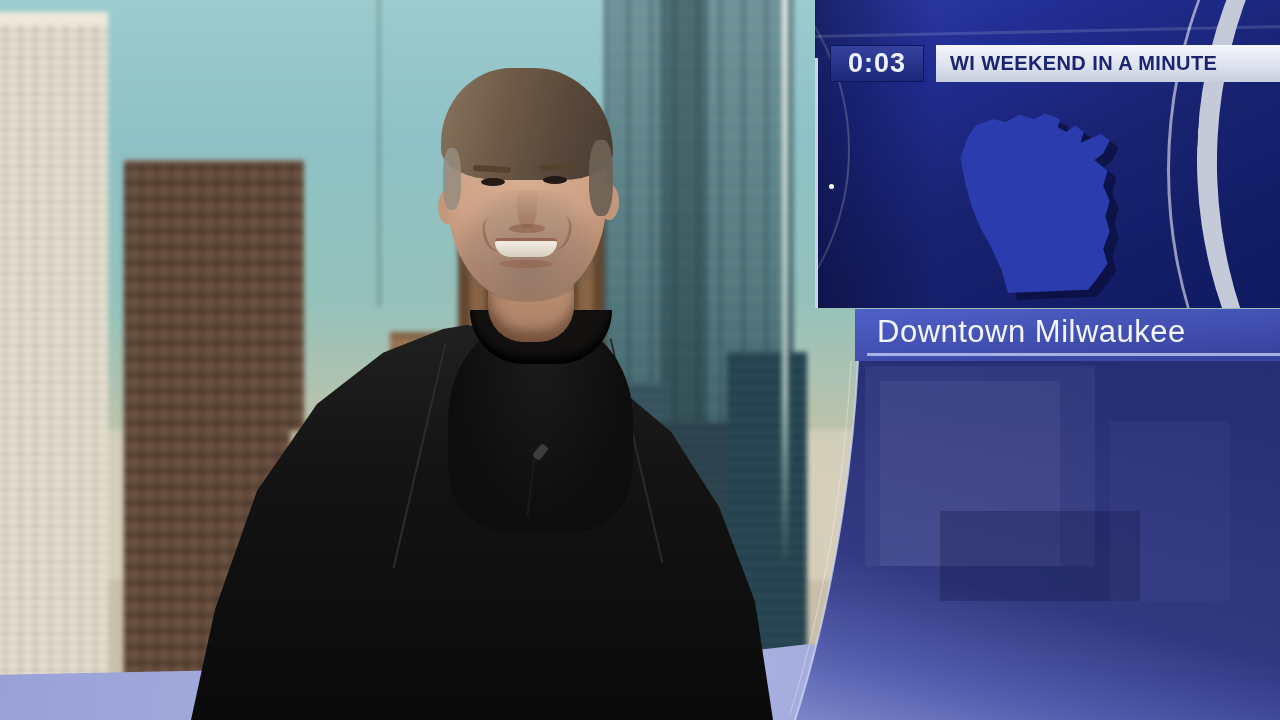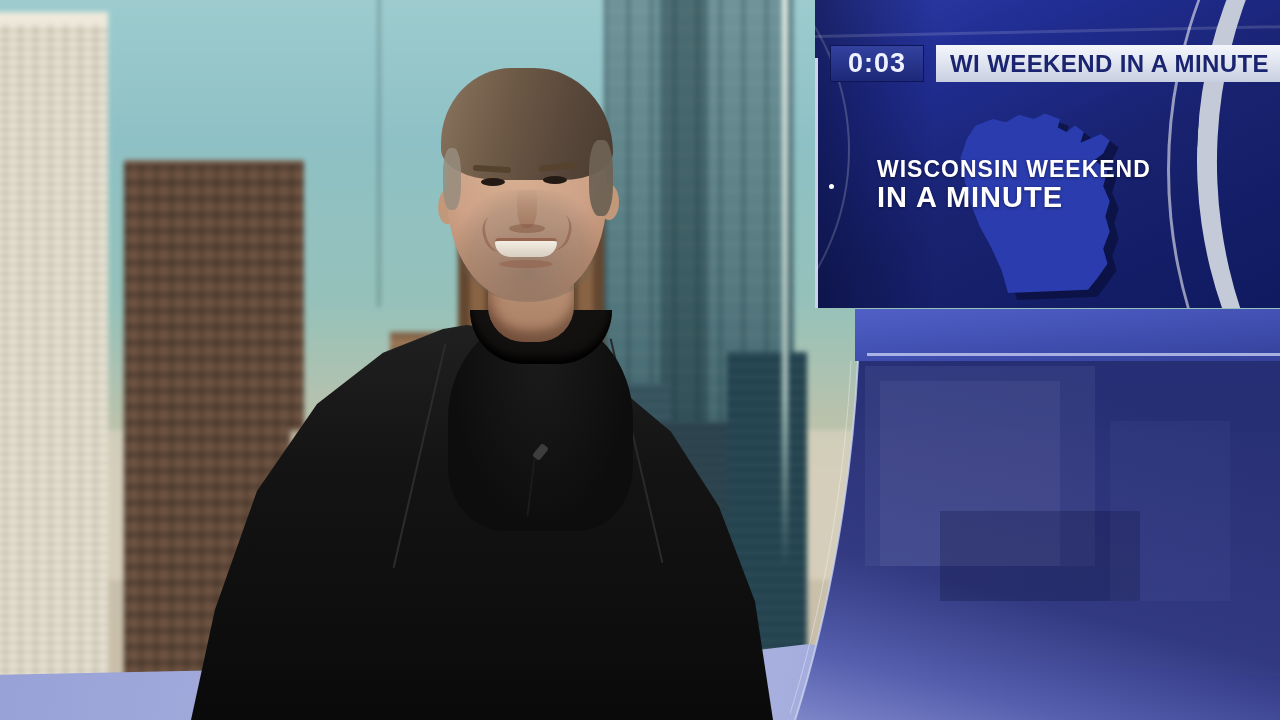--- a/index.html
+++ b/index.html
@@ -121,21 +121,21 @@
       text-shadow:0 1px 3px rgba(0,0,20,.5);}
   .card-title .l1{position:static;display:block;font-size:23px;font-weight:600;letter-spacing:1px;line-height:26px;}
   .card-title .l2{position:static;display:block;font-size:29px;font-weight:800;letter-spacing:1px;line-height:30px;}
   .timer-row{left:15px;top:45px;width:450px;height:37px;display:flex;gap:12px;}
   .timer-box{position:static;width:94px;height:37px;flex:0 0 94px;
       background:linear-gradient(180deg,#33429f,#1c2878);border:1px solid #0e1658;
       color:#eef1ff;font-size:27px;font-weight:600;letter-spacing:1px;
       display:flex;align-items:center;justify-content:center;}
   .banner{position:static;flex:1;height:37px;
       background:linear-gradient(180deg,#f4f6fb 0%,#dde2ee 55%,#c7cedf 100%);
-      color:#1b2470;font-size:24px;font-weight:700;letter-spacing:.4px;
+      color:#1b2470;font-size:20px;font-weight:700;letter-spacing:.4px;
       display:flex;align-items:center;padding-left:14px;white-space:nowrap;overflow:hidden;}
 
   
   .location-bar{left:855px;top:309px;width:425px;height:52px;z-index:5;
       background:linear-gradient(175deg,#5060c6 0%,#3f4dae 60%,#35419a 100%);}
   .location-text{left:22px;top:5px;color:#f4f6ff;font-size:31px;font-weight:400;
       letter-spacing:.5px;white-space:nowrap;}
   .location-underline{left:12px;bottom:5px;width:413px;height:3px;background:rgba(198,208,242,.78);}
 </style>
 </head>
@@ -231,27 +231,24 @@
         <path fill="#2a3cae" d="M26,30 L34,18 L50,12 L62,15 L74,8 L88,12 L98,7 L112,12 L110,20 L118,24
           L126,18 L134,24 L131,34 L150,26 L158,32 L152,44 L144,50
           L156,60 L152,74 L158,88 L154,102 L158,116 L152,132 L156,146 L146,160 L138,170
           L64,173 L58,152 L48,130 L38,112 L30,92 L24,70 L20,48 Z"></path>
       </svg>
     </div>
     <div class="arc-silver"></div>
     <div class="arc-silver-outer"></div>
     <div class="card-dot"></div>
     <div class="card-border"></div>
-    <div class="card-title">
-      <span class="l1">WISCONSIN WEEKEND</span>
-      <span class="l2">IN A MINUTE</span>
-    </div>
     <div class="timer-row">
       <div class="timer-box">0:03</div>
       <div class="banner">WI WEEKEND IN A MINUTE</div>
     </div>
   </div>
 
   <div class="location-bar">
+    <div class="location-text">Downtown Milwaukee</div>
     <div class="location-underline"></div>
   </div>
 
 </div>
 
 </body></html>

